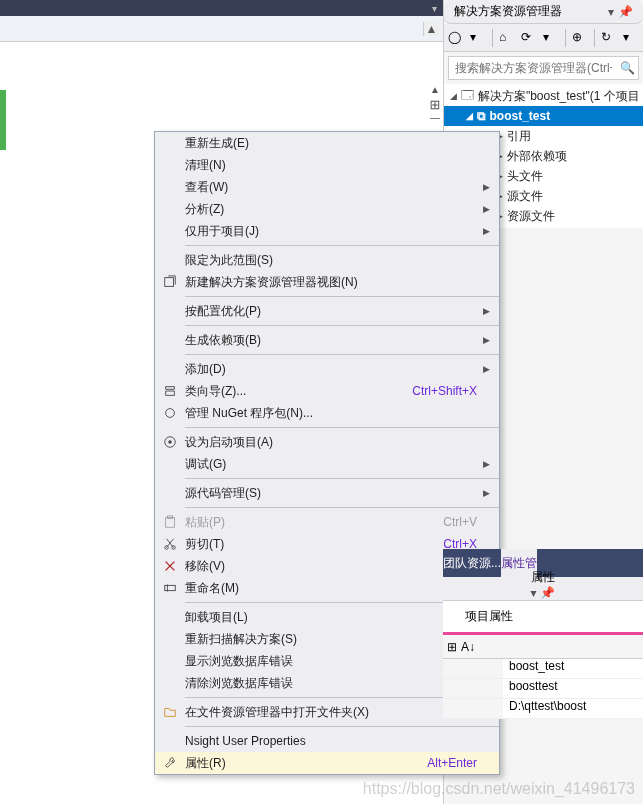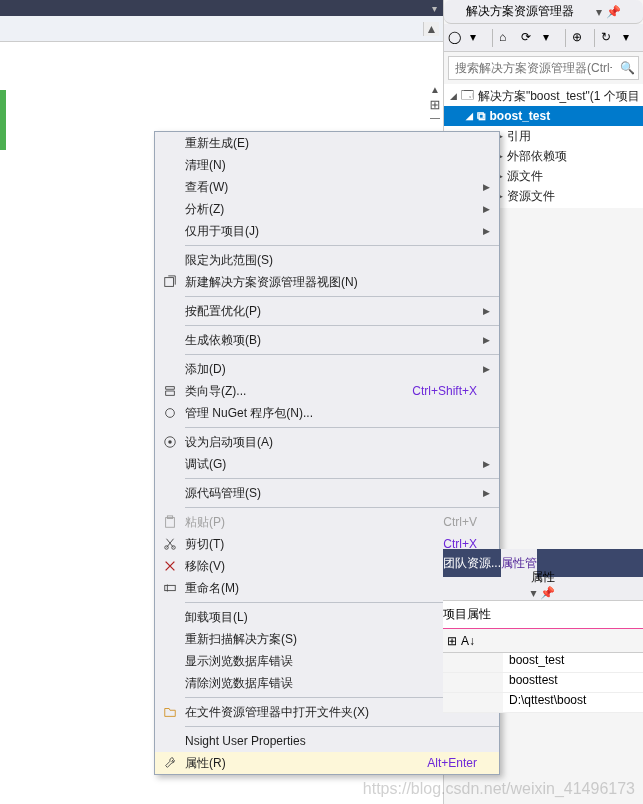--- a/index.html
+++ b/index.html
@@ -10,21 +10,21 @@
     .editor-top-bar span { font-size: 10px; }
     .editor-tab-strip { height: 26px; background: #eef1f6; border-bottom: 1px solid #ccc; display: flex; justify-content: flex-end; align-items: center; padding-right: 4px; }
     .editor-scroll { width: 16px; background: #eee; border-left: 1px solid #ccc; text-align: center; line-height: 14px; color: #555; }
     .editor-body { background: #fff; height: 200px; position: relative; }
     .green-mark { position: absolute; left: 0; top: 48px; width: 6px; height: 60px; background: #4caf50; }
     .right-scroll { position: absolute; right: 0; top: 42px; width: 16px; height: 70px; display: flex; flex-direction: column; align-items: center; color: #555; }
     .right-scroll .arrow { font-size: 10px; }
     .right-scroll .plus { font-size: 13px; margin-top: 2px; }
     
     .solution-panel { position: absolute; right: 0; top: 0; width: 200px; height: 100%; background: #f5f5f5; border-left: 1px solid #ccc; }
-    .panel-header { background: #eeeef2; height: 24px; display: flex; align-items: center; padding: 0 22px; border-bottom: 1px solid #ccc; justify-content: space-between; border-radius: 7px; }
+    .panel-header { background: #eeeef2; height: 24px; display: flex; align-items: center; padding: 0 10px; border-bottom: 1px solid #ccc; justify-content: space-between; border-radius: 7px; }
     .pin-area { display: flex; gap: 4px; color: #555; }
     .toolbar { height: 28px; background: #eeeef2; display: flex; align-items: center; padding: 0 4px; gap: 6px; border-bottom: 1px solid #ccc; }
     .toolbar svg, .toolbar .ico { width: 16px; height: 16px; }
     .tb-sep { width: 1px; height: 18px; background: #bbb; }
     .search-box { display: flex; align-items: center; height: 24px; background: #fff; border: 1px solid #ccc; margin: 4px; }
     .search-box input { flex: 1; border: none; outline: none; padding: 0 6px; color: #888; background: transparent; }
     .search-box .mag { width: 20px; text-align: center; color: #666; }
     
     .tree { padding: 2px 0; background: #fff; }
     .tree-row { display: flex; align-items: center; height: 20px; padding-left: 6px; gap: 4px; color: #1e1e1e; white-space: nowrap; }
@@ -44,21 +44,21 @@
     .menu-row.disabled .menu-label, .menu-row.disabled .menu-shortcut, .menu-row.disabled .menu-icon { color: #a0a0a0; }
     .sep { height: 1px; background: #bfc3cb; margin: 3px 0 3px 30px; }
     .menu-icon svg { width: 14px; height: 14px; }
     
     .bottom-tabs { position: absolute; right: 0; top: 549px; width: 200px; height: 28px; background: #3b476b; display: flex; align-items: center; color: #fff; }
     .bottom-tab { padding: 0 0; height: 100%; display: flex; align-items: center; }
     .bottom-tab.active { background: #eeeef2; color: #4c1d95; }
     
     .props-panel { position: absolute; right: 0; top: 577px; width: 200px; background: #f5f5f5; }
     .props-header { height: 24px; background: #eeeef2; display: flex; align-items: center; padding: 0 6px; border-bottom: 1px solid #ccc; justify-content: flex-end; flex-direction: column; }
-    .props-subheader { height: 28px; padding: 0 0; display: flex; align-items: center; border-bottom: 1px solid #ec4899; background: #fff; }
+    .props-subheader { height: 34px; padding: 0 22px; display: flex; align-items: center; border-bottom: 3px solid #ec4899; background: #fff; }
     .props-toolbar { height: 24px; display: flex; align-items: center; padding: 0 4px; gap: 4px; border-bottom: 1px solid #ccc; }
     .props-grid { background: #fff; }
     .props-grid-row { display: flex; height: 20px; border-bottom: 1px solid #eee; }
     .props-grid-row .k { width: 60px; padding-left: 6px; background: #f5f5f5; }
     .props-grid-row .v { flex: 1; padding-left: 6px; }
     
     .watermark { position: absolute; bottom: 6px; right: 8px; color: rgba(120,120,120,0.35); font-size: 16px; pointer-events: none; }
   </style>
 </head>
 <body>
@@ -119,20 +119,24 @@
     <div class="tree-row tree-indent2">
         <span class="tri">▶</span>
         <span>引用</span>
       </div>
     <div class="tree-row tree-indent2">
         <span class="tri">▶</span>
         <span>外部依赖项</span>
       </div>
     <div class="tree-row tree-indent2">
         <span class="tri">▶</span>
+        <span>头文件</span>
+      </div>
+    <div class="tree-row tree-indent2">
+        <span class="tri">▶</span>
         <span>源文件</span>
       </div>
     <div class="tree-row tree-indent2">
         <span class="tri">▶</span>
         <span>资源文件</span>
       </div>
   </div>
 </div>
 
 <div class="context-menu" id="ctxmenu">

